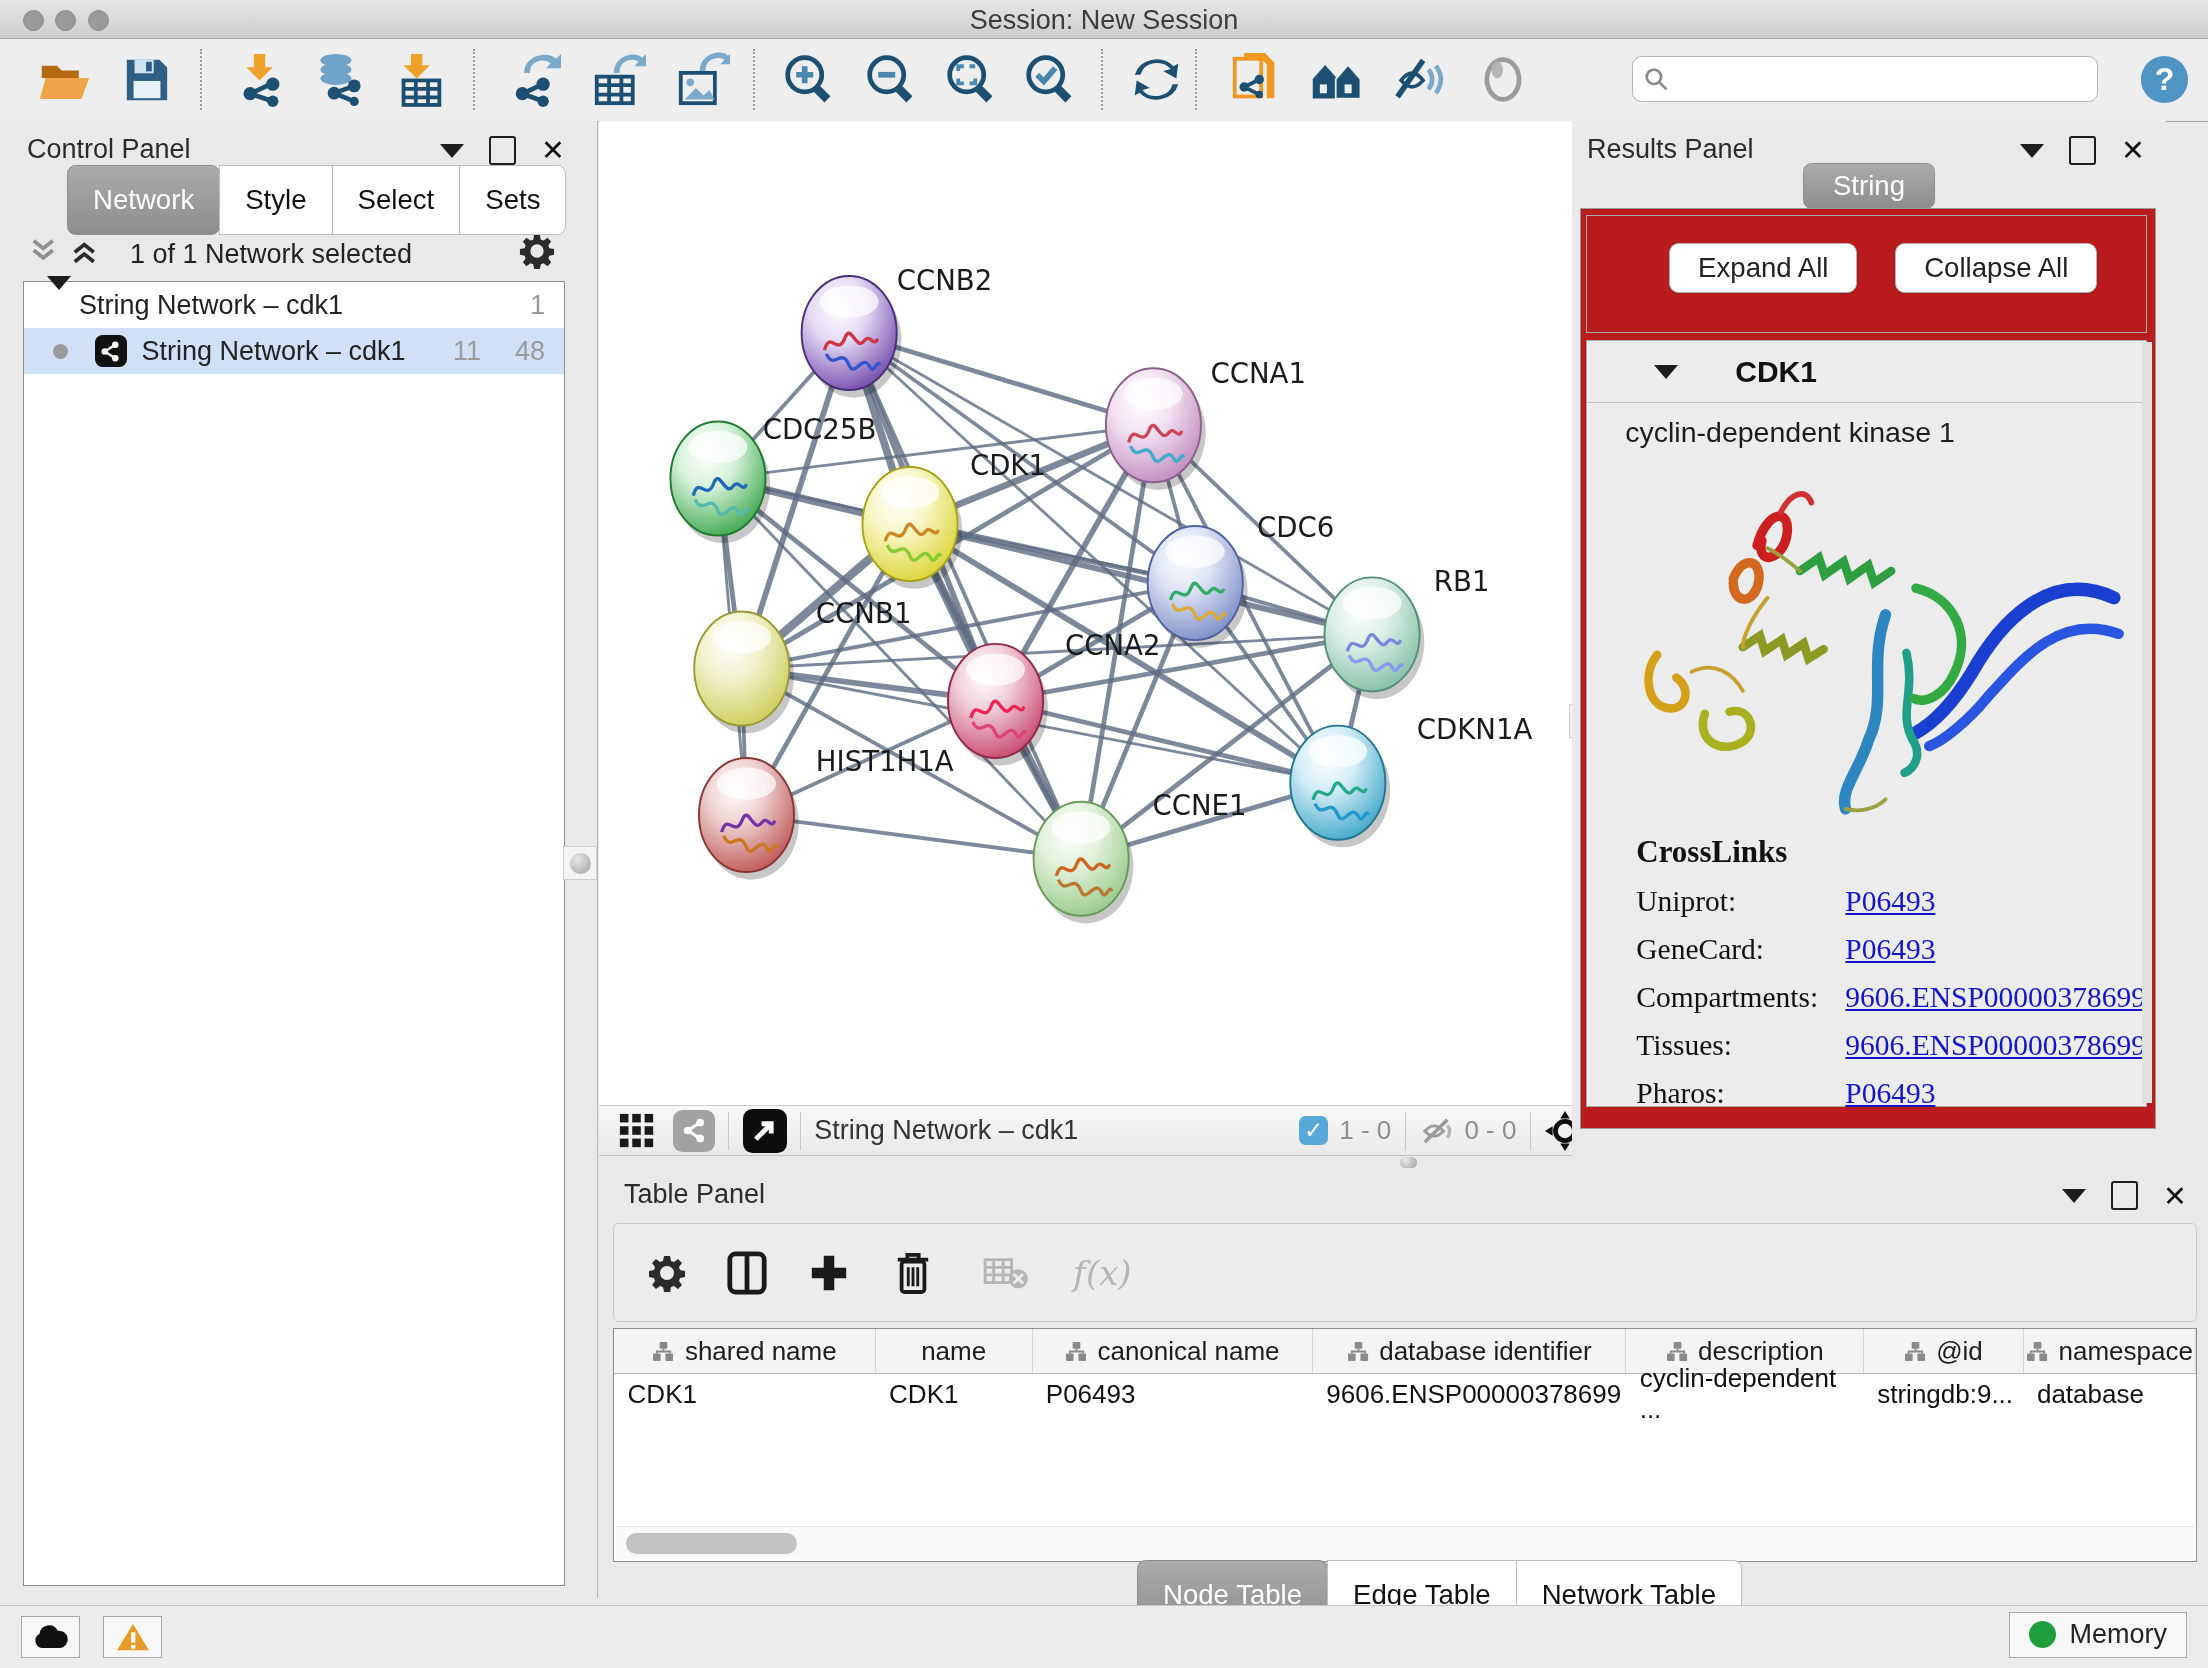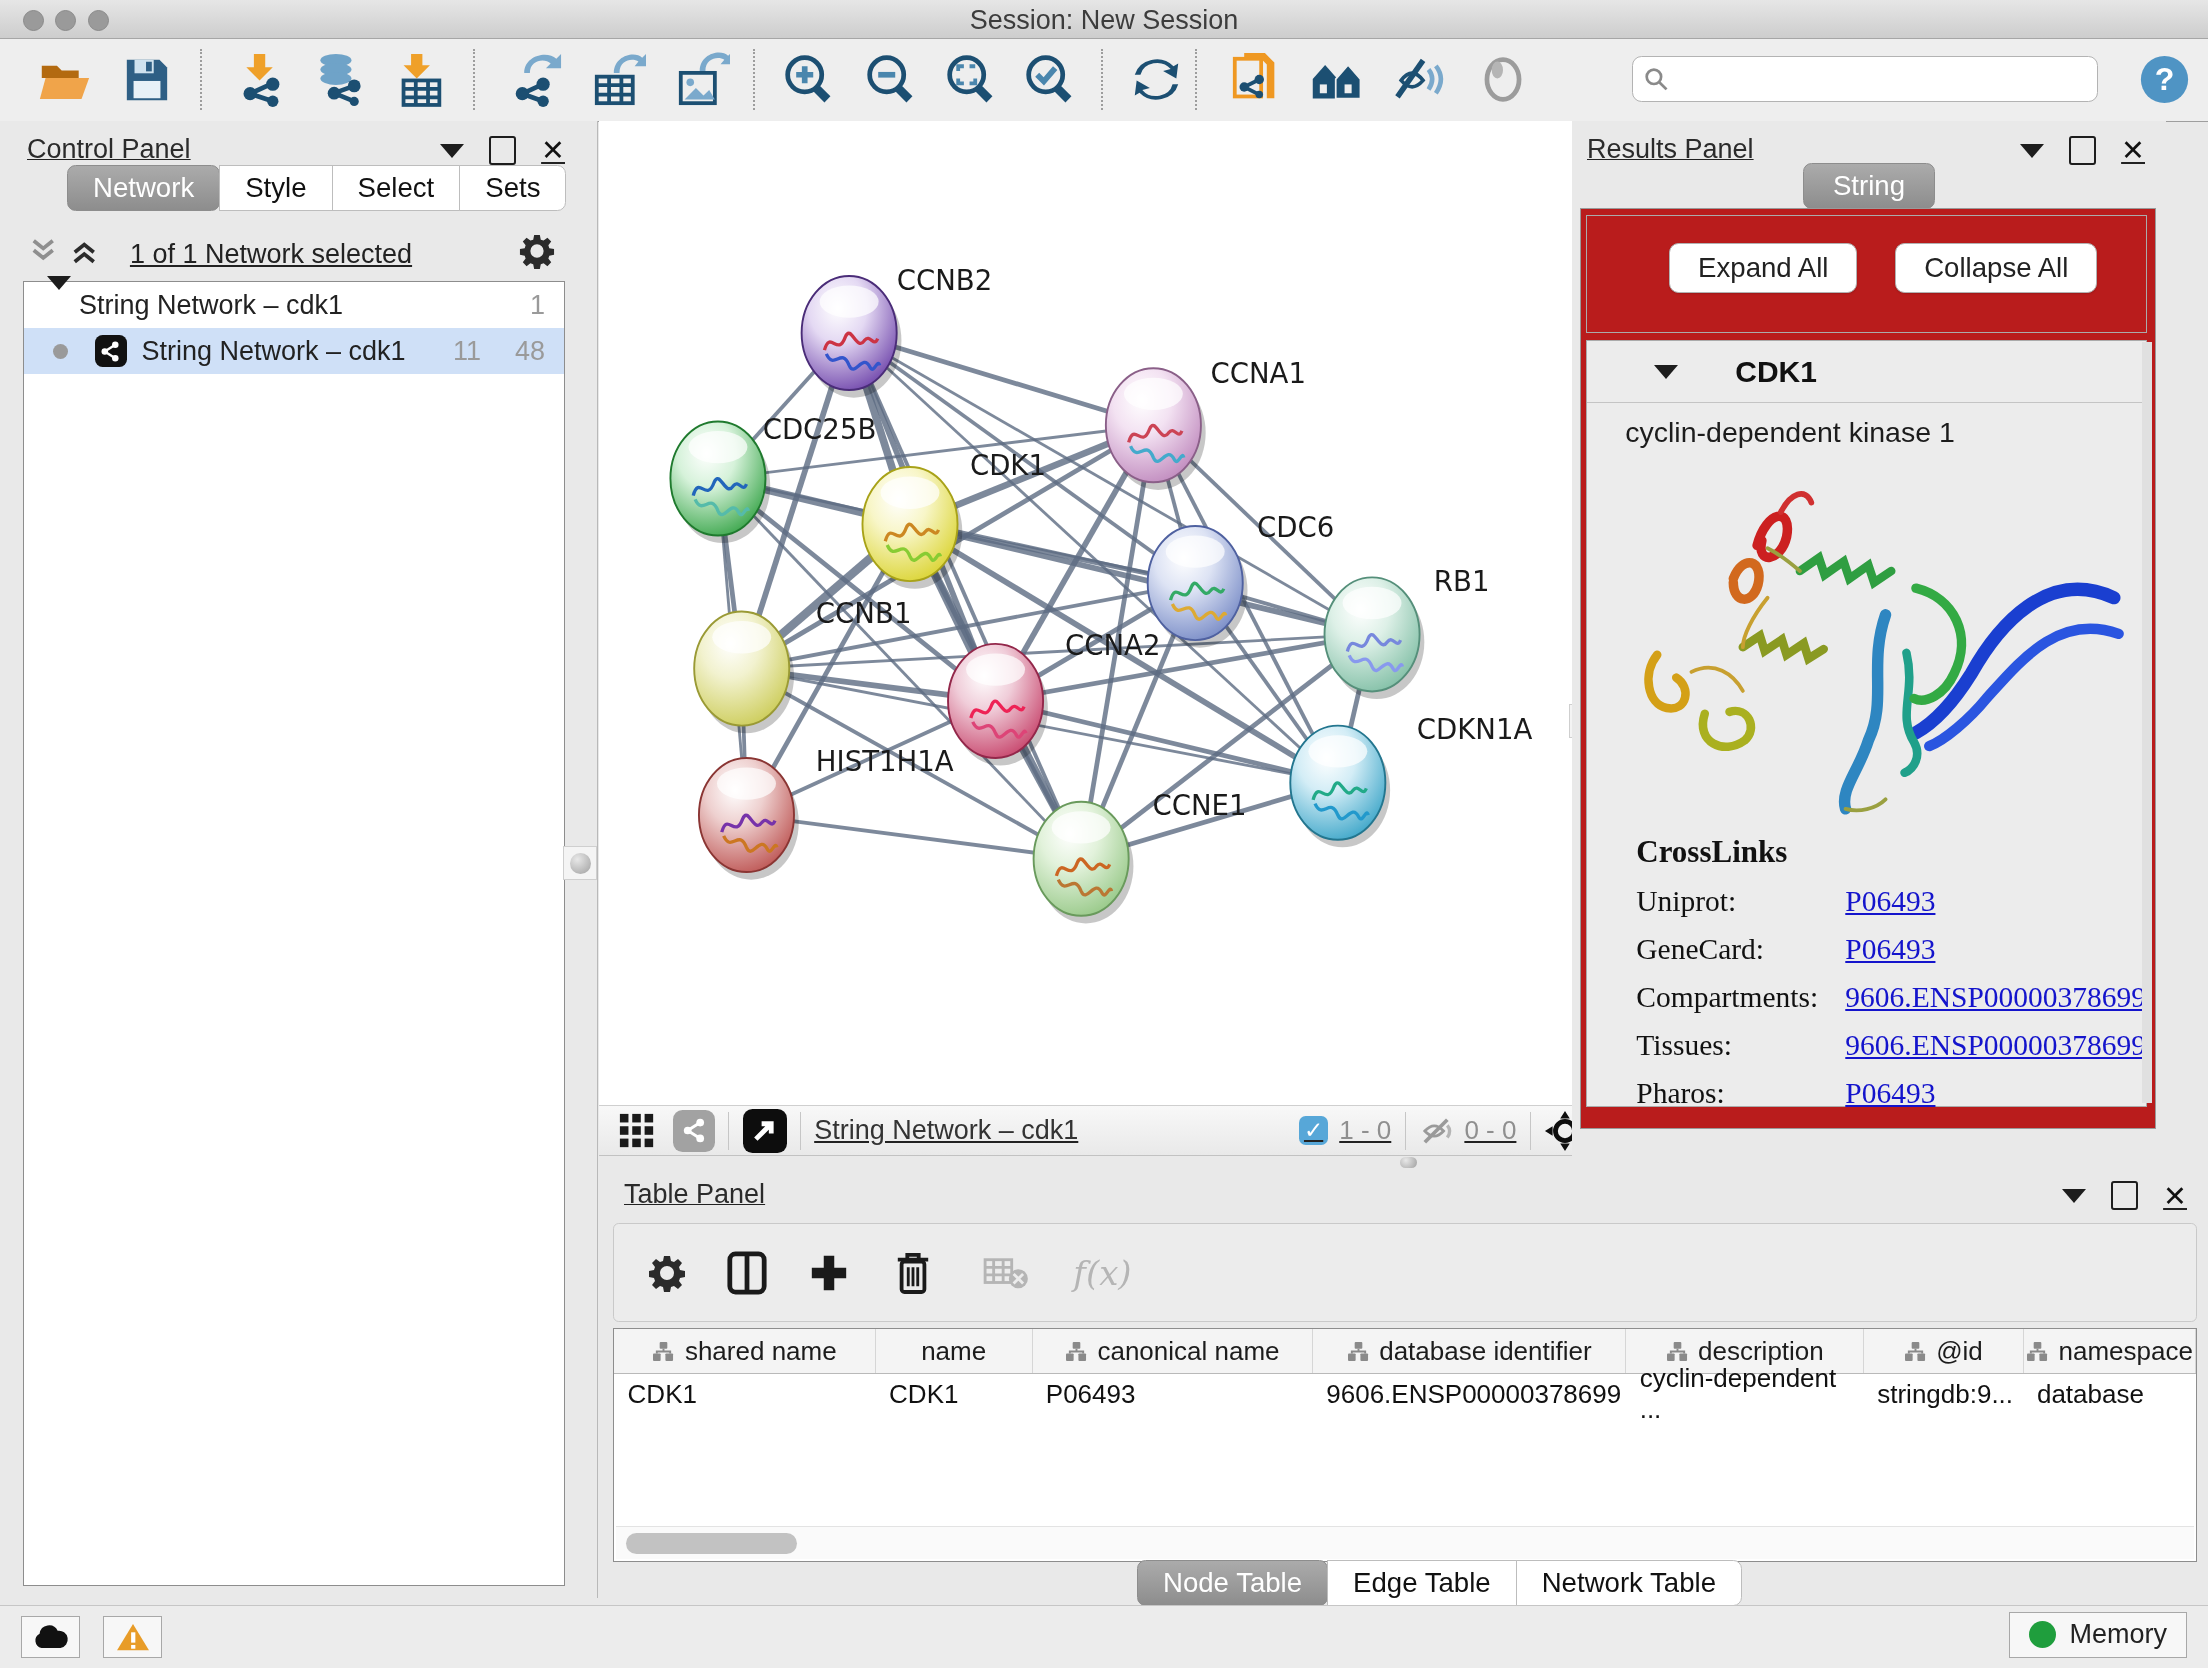--- a/index.html
+++ b/index.html
@@ -1,19 +1,19 @@
 <!DOCTYPE html>
 <html style="font-size:15px"><head>
 <meta charset="utf-8">
 <style>
   html,body{margin:0;padding:0;background:#d8d8d8;}
   #app{position:relative;width:2208px;height:1668px;background:#e9e9e9;
        font-family:"Liberation Sans","DejaVu Sans",sans-serif;color:#222;
        overflow:hidden;-webkit-font-smoothing:antialiased;}
-  .abs{position:absolute;text-decoration:underline;}
+  .abs{position:absolute;}
 
   
   .titlebar{left:0;top:0;width:2208px;height:38px;
     background:linear-gradient(#e6e6e6,#cdcdcd);border-bottom:1px solid #a6a6a6;}
   .tlight{position:absolute;top:9.5px;width:19px;height:19px;border-radius:50%;
     background:#9a9a9a;border:1px solid #8a8a8a;}
   .win-title{position:absolute;top:4.8px;width:100%;text-align:center;font-size:27px;color:#3c3c3c;}
 
   
   .toolbar{left:0;top:39px;width:2208px;height:82px;background:#eeeeee;border-bottom:1.9px solid #9e9e9e;}
@@ -25,21 +25,21 @@
      font-family:"Liberation Sans",sans-serif;}
 
   
   .panel-title{font-size:27px;color:#2b2b2b;}
   .pt-icons{display:flex;align-items:center;gap:25px;}
   .tri-down{width:0;height:0;border-left:12.4px solid transparent;border-right:12.4px solid transparent;border-top:14.3px solid #1d1d1d;}
   .float-sq{width:23px;height:25px;border:2.9px solid #1d1d1d;border-radius:2.9px;}
   .close-x{font-size:28.5px;font-weight:bold;color:#111;line-height:1;}
 
   .seg{display:inline-flex;}
-  .seg .tab{height:44px;line-height:44px;padding:0 25px;background:#fff;border:1px solid #bdbdbd;
+  .seg .tab{height:44px;line-height:44px;padding:12px 25px;background:#fff;border:1px solid #bdbdbd;
      font-size:27.6px;color:#111;margin-left:-1px;}
   .seg .tab:first-child{border-radius:8.6px 0 0 8.6px;margin-left:0;}
   .seg .tab:last-child{border-radius:0 8.6px 8.6px 0;}
   .seg .tab.sel{background:linear-gradient(#ababab,#8d8d8d);color:#fff;border-color:#8d8d8d;
      border-radius:8.6px;}
 
   
   .ctrl{left:0;top:121px;width:597px;height:1477px;background:#e9e9e9;border-right:1.9px solid #b9b9b9;}
   .netlist{position:absolute;left:23px;top:160px;width:542px;height:1305px;background:#fff;border:1.9px solid #8d8d8d;box-sizing:border-box;}
   .treerow{height:46px;display:flex;align-items:center;font-size:27px;}

